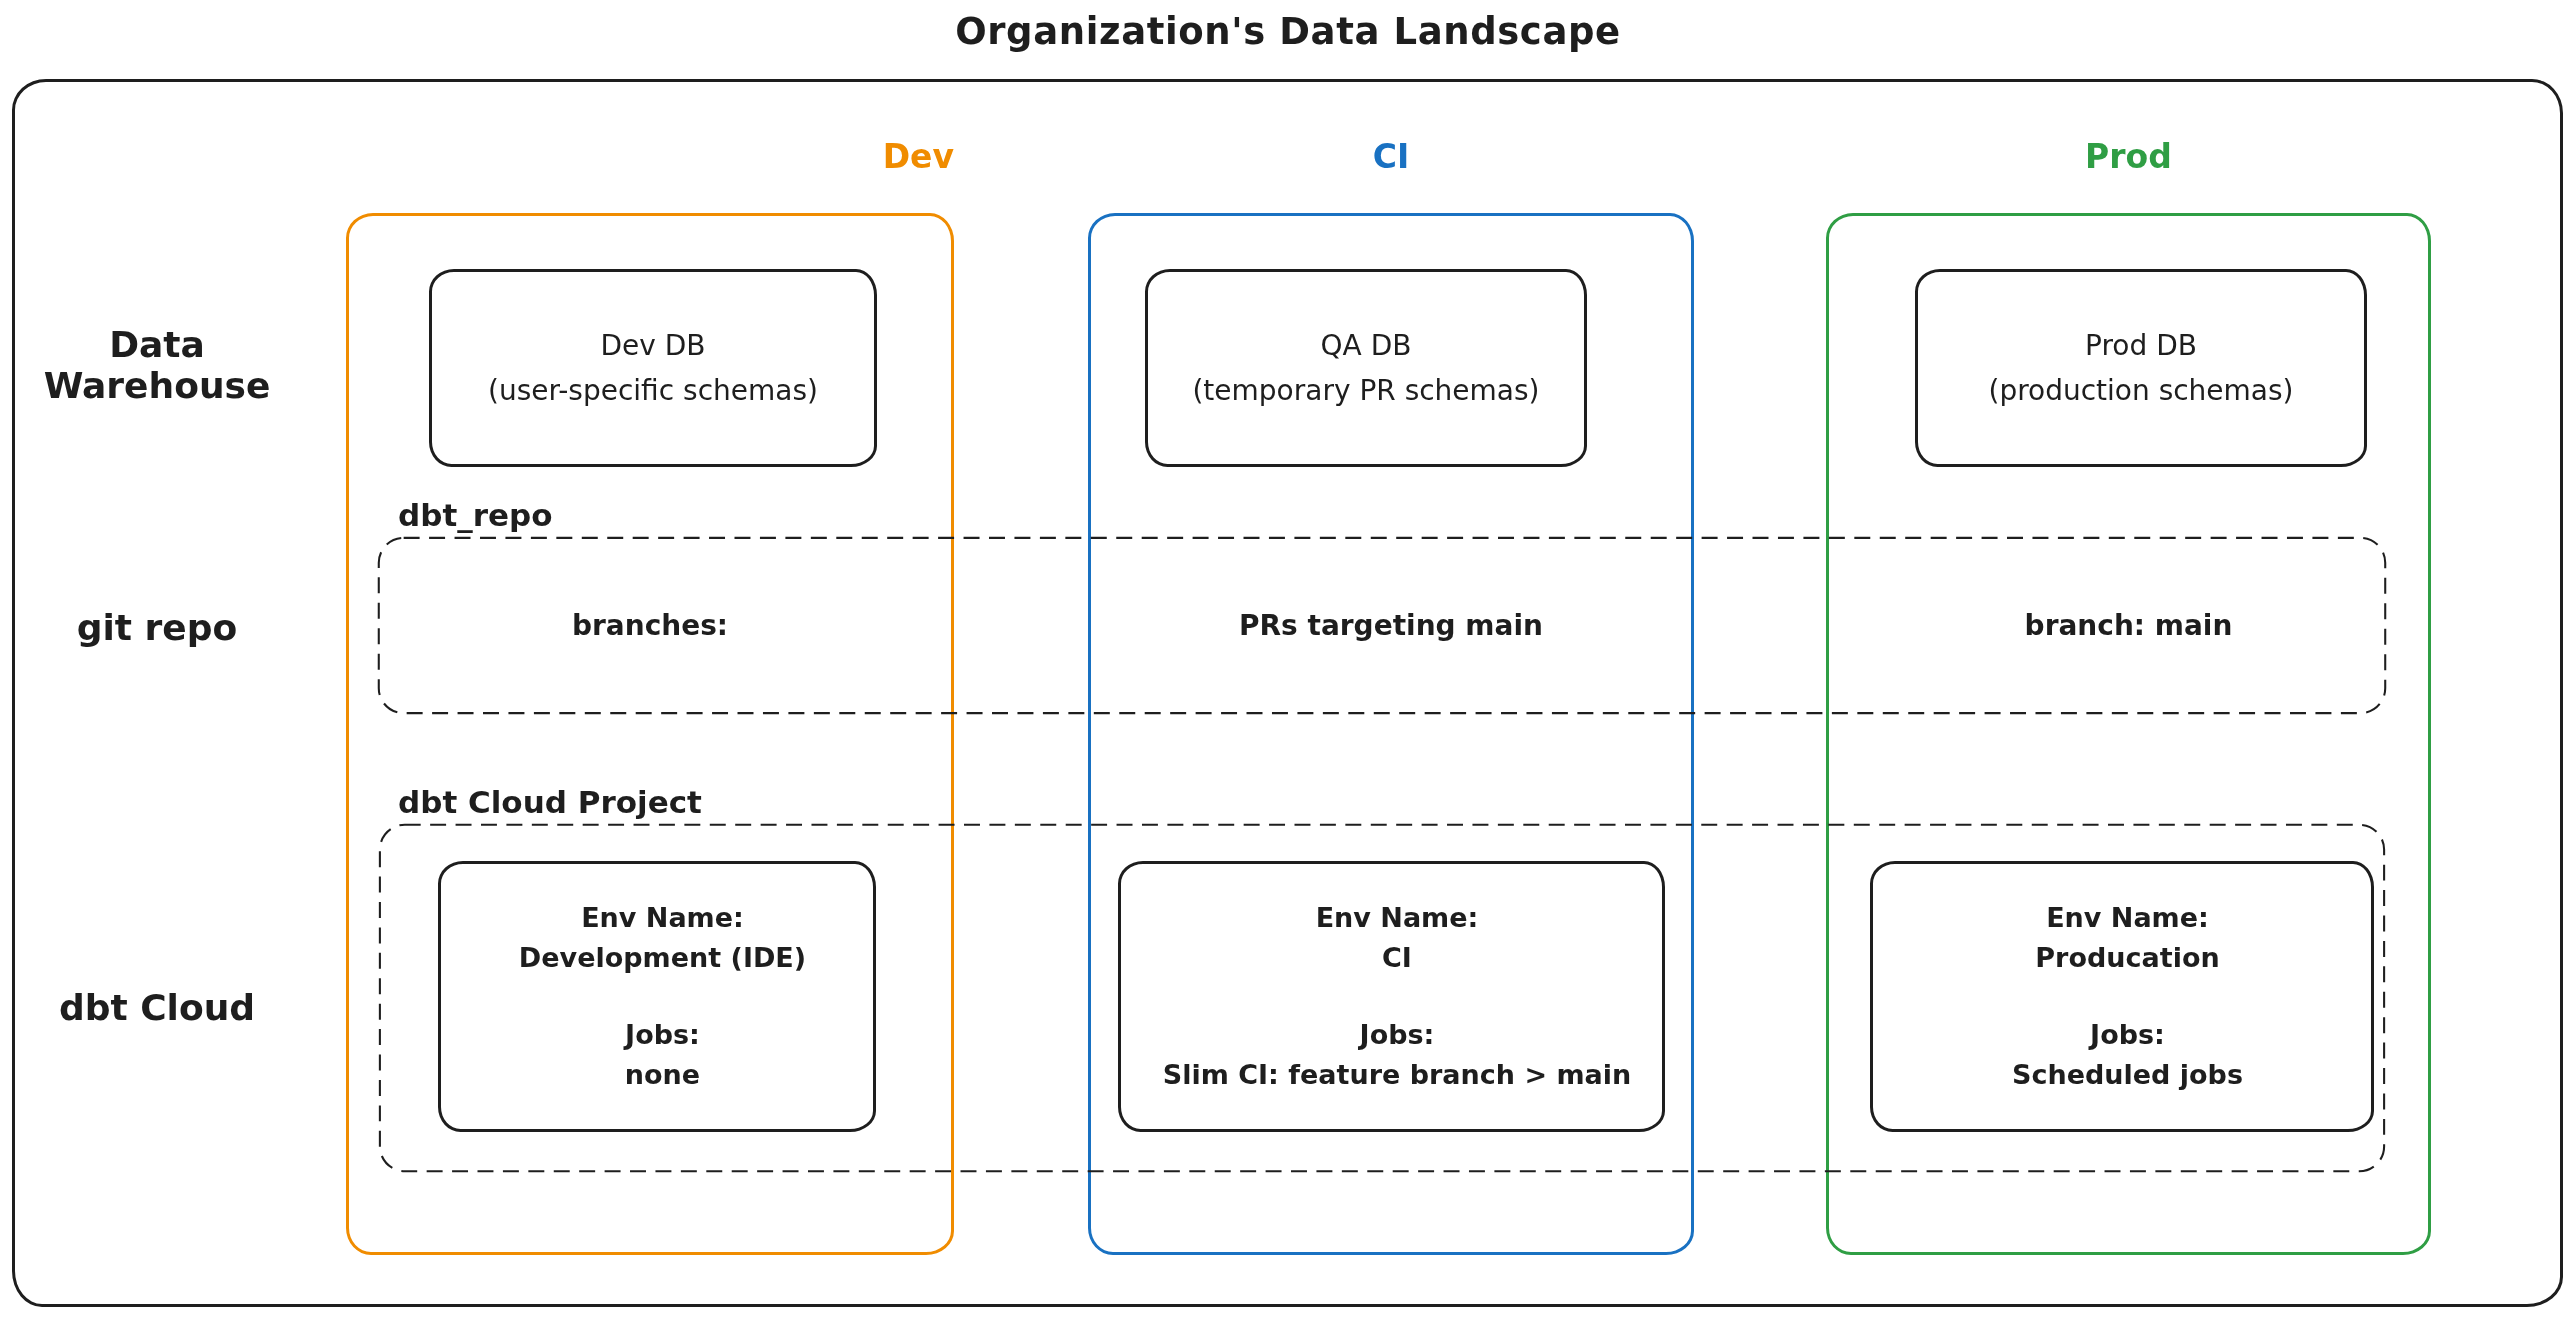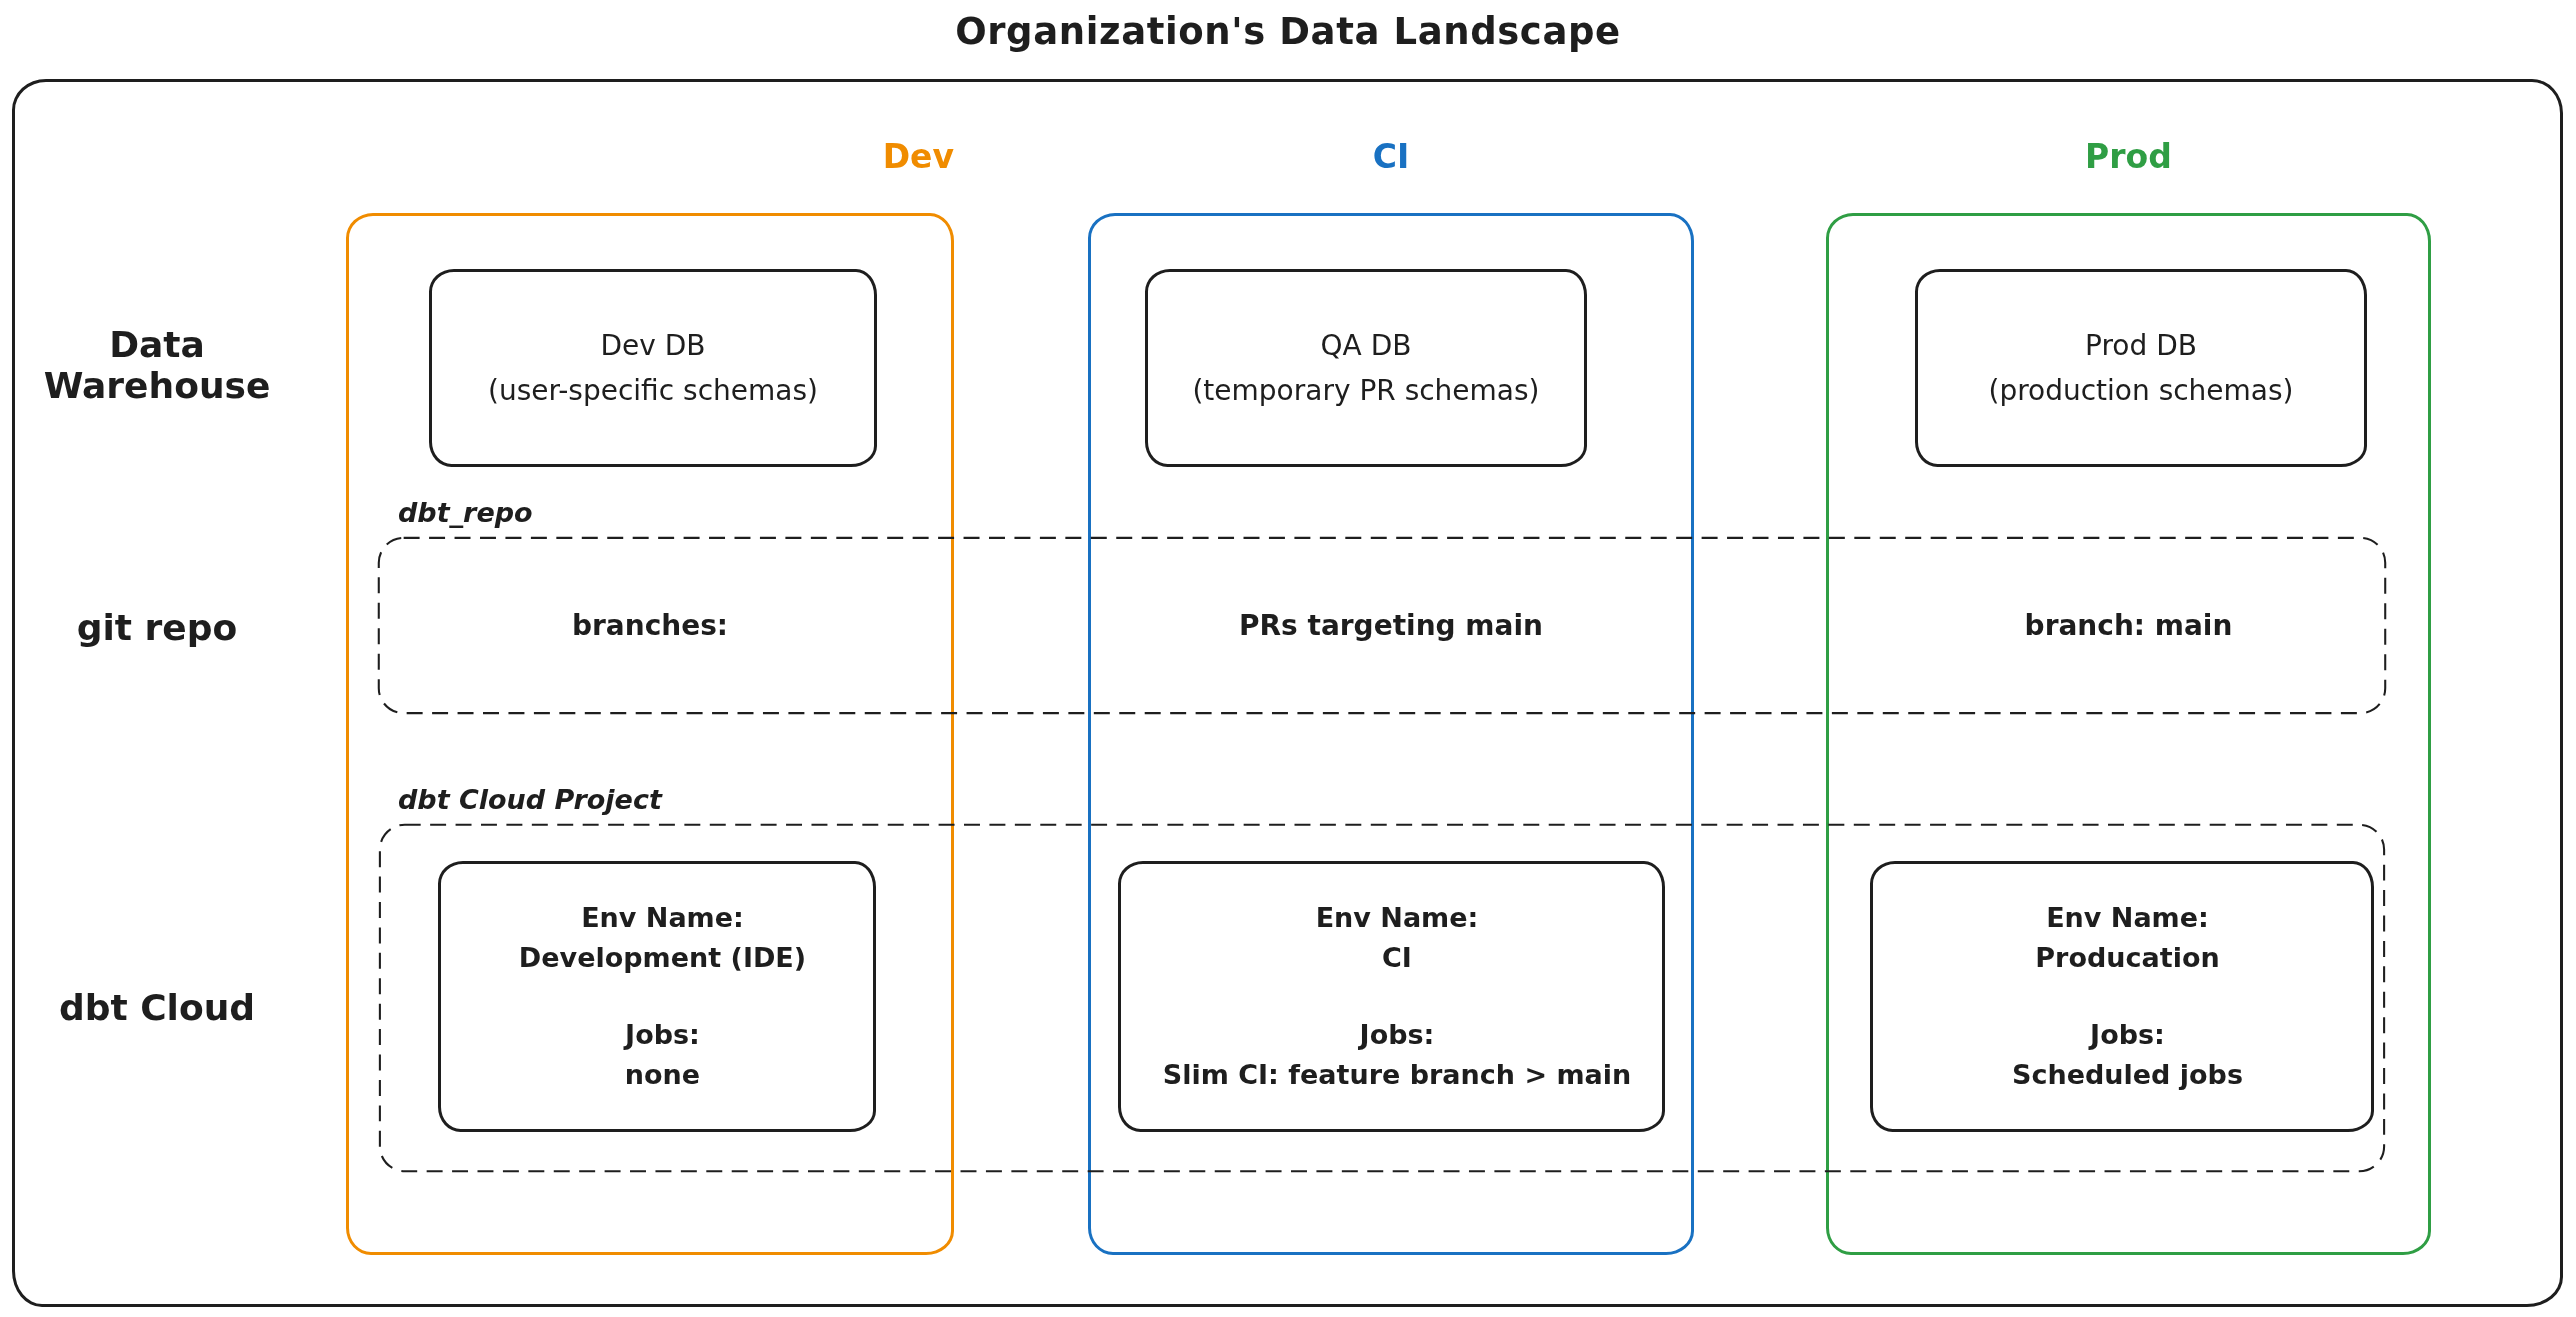--- a/index.html
+++ b/index.html
@@ -46,21 +46,21 @@
   }
 
   .ink-box {
     border:3px solid var(--ink,#1e1e1e);
     border-radius:25px 21px 26px 22.5px / 22.5px 26px 21px 25px;
     display:flex; flex-direction:column; align-items:center; justify-content:center;
     background:#fff;
   }
   .db-box { top:269px; height:198px; font-size:28px; line-height:45px; font-weight:normal; }
 
-  .band-label { font-size:27px; font-weight:bold;font-style:italic; }
+  .band-label { font-size:31px; font-weight:bold; }
 
   .band-cell {
     display:flex; flex-direction:column; align-items:center; justify-content:center;
     font-size:28px; line-height:41px; font-weight:bold;
   }
 
   .env-box { top:861px; height:271px; font-size:27px; line-height:40px; font-weight:bold; gap:37px; }
   .env-group { display:flex; flex-direction:column; align-items:center;margin-left:11px; }
 
   svg.band { pointer-events:none; }

